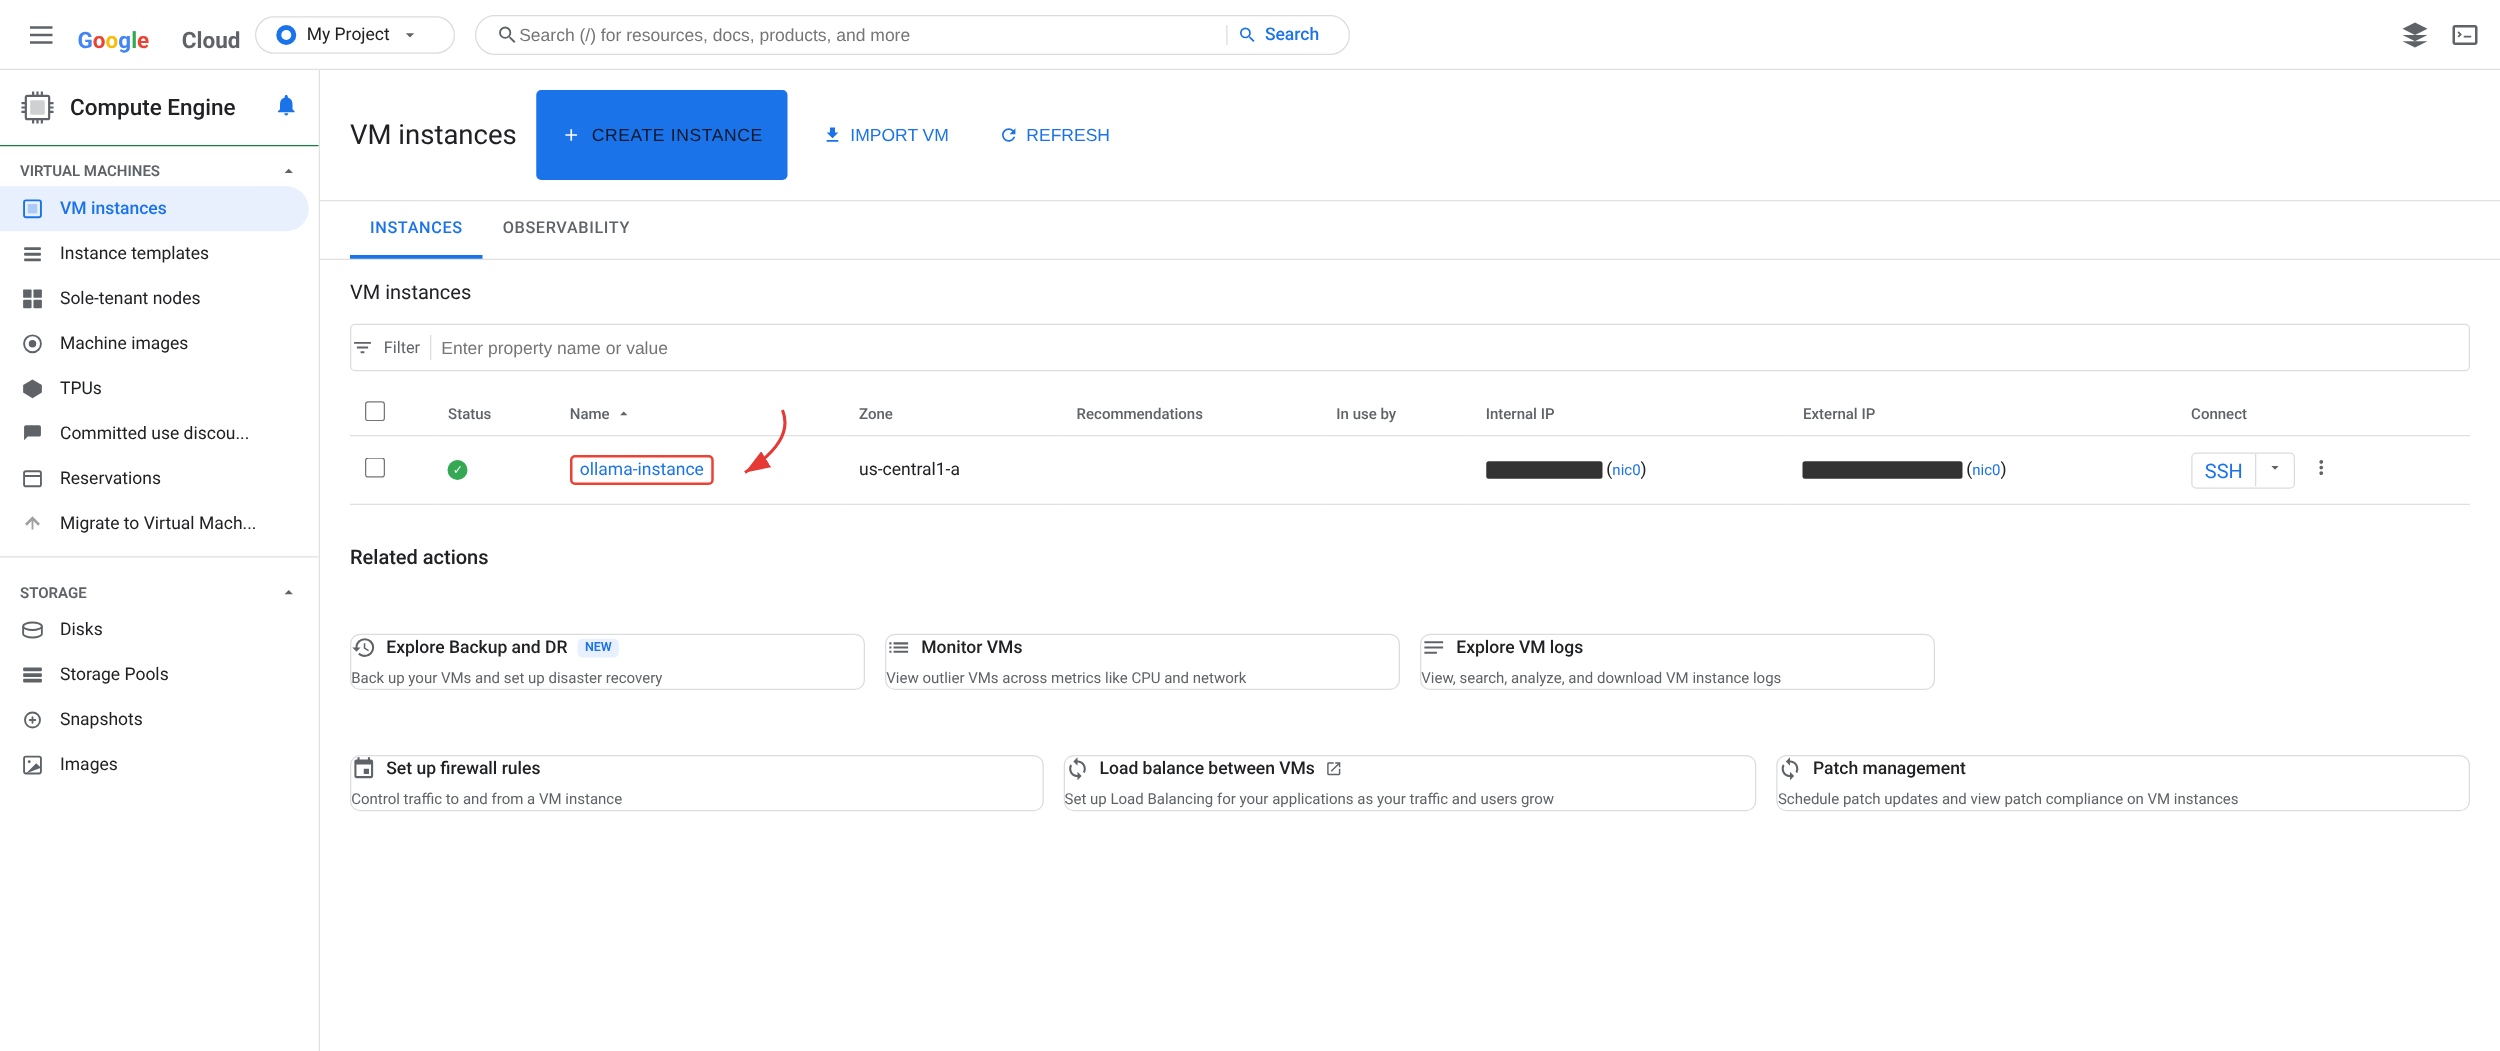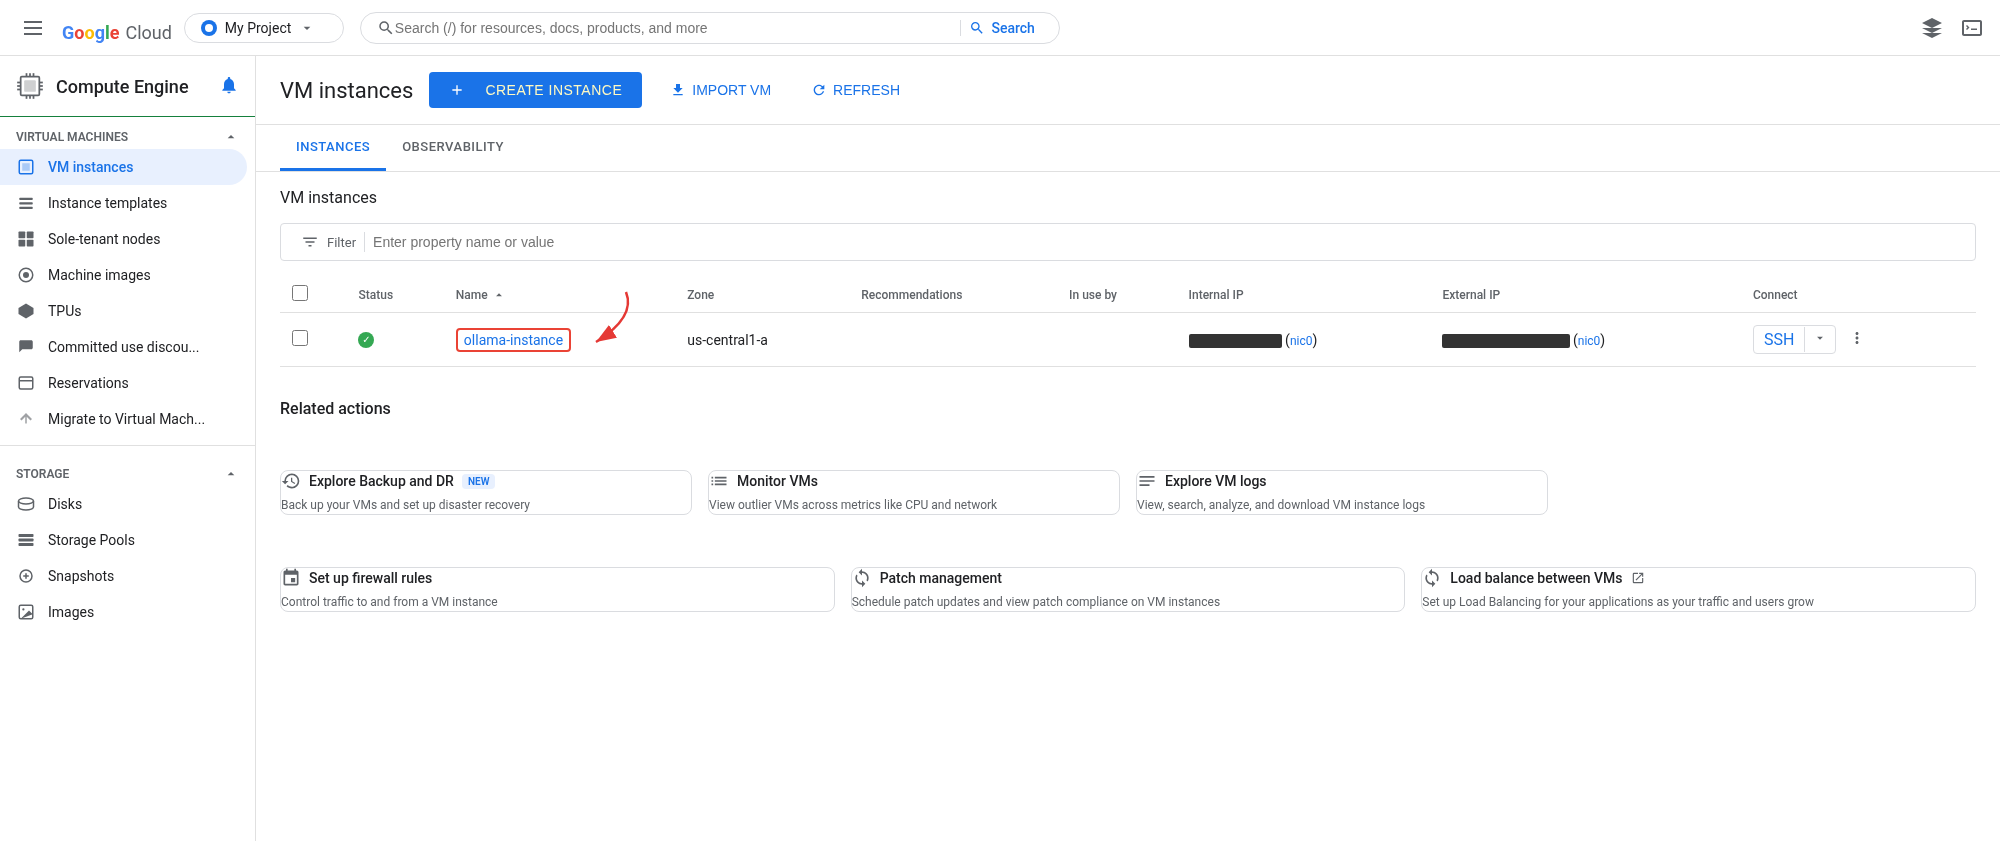--- a/index.html
+++ b/index.html
@@ -39,33 +39,33 @@
     .sidebar-section-header { display: flex; align-items: center; justify-content: space-between; padding: 12px 16px 4px; font-size: 12px; font-weight: 600; color: #5f6368; text-transform: uppercase; cursor: pointer; }
     .sidebar-item { display: flex; align-items: center; padding: 8px 16px; gap: 12px; cursor: pointer; font-size: 14px; color: #202124; border-radius: 0 24px 24px 0; margin-right: 8px; }
     .sidebar-item.active { background: #e8f0fe; color: #1a73e8; font-weight: 500; }
     .sidebar-item .item-icon { width: 20px; height: 20px; display: flex; align-items: center; justify-content: center; flex-shrink: 0; }
     .sidebar-divider { height: 1px; background: #e0e0e0; margin: 8px 0; }
 
     
     .content { flex: 1; overflow-y: auto; }
     .content-header { display: flex; align-items: center; padding: 16px 24px; gap: 16px; border-bottom: 1px solid #e0e0e0; }
     .content-header h1 { font-size: 22px; font-weight: 400; color: #202124; }
-    .btn-primary { display: flex; align-items: center; gap: 20px; background: #1a73e8; color: #fef9c3; border: none; border-radius: 4px; padding: 10px 20px; font-size: 14px; font-weight: 500; cursor: pointer; text-transform: uppercase; letter-spacing: 0.5px; }
+    .btn-primary { display: flex; align-items: center; gap: 8px; background: #1a73e8; color: #0f172a; border: none; border-radius: 4px; padding: 28px 20px; font-size: 14px; font-weight: 500; cursor: pointer; text-transform: uppercase; letter-spacing: 0.5px; }
     .btn-secondary { display: flex; align-items: center; gap: 6px; background: transparent; color: #1a73e8; border: none; font-size: 14px; font-weight: 500; cursor: pointer; padding: 8px 12px; }
     .btn-secondary svg { width: 16px; height: 16px; }
 
     
     .tabs { display: flex; border-bottom: 1px solid #e0e0e0; padding: 0 24px; }
     .tab { padding: 14px 16px; font-size: 13px; font-weight: 500; color: #5f6368; cursor: pointer; border-bottom: 3px solid transparent; text-transform: uppercase; letter-spacing: 0.5px; }
     .tab.active { color: #1a73e8; border-bottom: 3px solid #1a73e8; }
 
     
     .table-area { padding: 16px 24px; }
     .section-title { font-size: 16px; font-weight: 400; color: #202124; margin-bottom: 16px; }
-    .filter-bar { display: flex; align-items: center; border: 1px solid #dadce0; border-radius: 4px; padding: 8px 20px; margin-bottom: 16px; gap: 8px; }
+    .filter-bar { display: flex; align-items: center; border: 1px solid #dadce0; border-radius: 4px; padding: 8px 0; margin-bottom: 16px; gap: 8px; }
     .filter-icon { color: #5f6368; }
     .filter-divider { width: 1px; height: 20px; background: #dadce0; }
     .filter-input { border: none; outline: none; flex: 1; font-size: 14px; color: #80868b; background: transparent; }
 
     .data-table { width: 100%; border-collapse: collapse; }
     .data-table th { text-align: left; padding: 8px 12px; font-size: 12px; font-weight: 500; color: #5f6368; border-bottom: 1px solid #e0e0e0; white-space: nowrap; }
     .data-table td { padding: 12px 12px; font-size: 14px; border-bottom: 1px solid #e0e0e0; vertical-align: middle; }
     .checkbox { width: 16px; height: 16px; cursor: pointer; }
     .status-dot { width: 16px; height: 16px; border-radius: 50%; background: #34a853; display: flex; align-items: center; justify-content: center; }
     .status-dot::after { content: '✓'; color: #fff; font-size: 10px; }
@@ -98,21 +98,21 @@
 
 <div class="topbar">
   <div class="topbar-left">
     <div class="hamburger-icon">
       <span></span>
         <span></span>
         <span></span>
     </div>
     <div class="google-cloud-logo">
       <span style="font-weight:700;"><span class="logo-g">G</span><span class="logo-o1">o</span><span class="logo-o2">o</span><span class="logo-g2">g</span><span class="logo-l">l</span><span class="logo-e">e</span></span>
-      <span class="logo-cloud" style="font-weight:400;">Cloud</span>
+      <span class="logo-cloud" style="font-weight:700;margin-left:20px;">Cloud</span>
     </div>
     <div class="project-selector">
       <div class="project-dot"></div>
       <span>My Project</span>
       <svg width="16" height="16" viewBox="0 0 24 24" fill="#5f6368">
           <path d="M7 10l5 5 5-5z"></path>
         </svg>
     </div>
   </div>
   <div class="search-bar">
@@ -470,33 +470,33 @@
             <span>Set up firewall rules</span>
           </div>
           <div class="action-card-desc">Control traffic to and from a VM instance</div>
         </div>
 
         <div class="action-card">
           <div class="action-card-title">
             <svg width="20" height="20" viewBox="0 0 24 24" fill="#5f6368">
                 <path d="M12 4V1L8 5l4 4V6c3.31 0 6 2.69 6 6 0 1.01-.25 1.97-.7 2.8l1.46 1.46C19.54 15.03 20 13.57 20 12c0-4.42-3.58-8-8-8zm0 14c-3.31 0-6-2.69-6-6 0-1.01.25-1.97.7-2.8L5.24 7.74C4.46 8.97 4 10.43 4 12c0 4.42 3.58 8 8 8v3l4-4-4-4v3z"></path>
               </svg>
+            <span>Load balance between VMs</span>
+            <svg width="14" height="14" viewBox="0 0 24 24" fill="#5f6368" class="external-link-icon">
+                <path d="M19 19H5V5h7V3H5a2 2 0 0 0-2 2v14a2 2 0 0 0 2 2h14a2 2 0 0 0 2-2v-7h-2v7zM14 3v2h3.59l-9.83 9.83 1.41 1.41L19 6.41V10h2V3h-7z"></path>
+              </svg>
+          </div>
+          <div class="action-card-desc">Set up Load Balancing for your applications as your traffic and users grow</div>
+        </div>
+
+        <div class="action-card">
+          <div class="action-card-title">
+            <svg width="20" height="20" viewBox="0 0 24 24" fill="#5f6368">
+                <path d="M12 4V1L8 5l4 4V6c3.31 0 6 2.69 6 6 0 1.01-.25 1.97-.7 2.8l1.46 1.46C19.54 15.03 20 13.57 20 12c0-4.42-3.58-8-8-8zm0 14c-3.31 0-6-2.69-6-6 0-1.01.25-1.97.7-2.8L5.24 7.74C4.46 8.97 4 10.43 4 12c0 4.42 3.58 8 8 8v3l4-4-4-4v3z"></path>
+              </svg>
             <span>Patch management</span>
           </div>
           <div class="action-card-desc">Schedule patch updates and view patch compliance on VM instances</div>
         </div>
-
-        <div class="action-card">
-          <div class="action-card-title">
-            <svg width="20" height="20" viewBox="0 0 24 24" fill="#5f6368">
-                <path d="M12 4V1L8 5l4 4V6c3.31 0 6 2.69 6 6 0 1.01-.25 1.97-.7 2.8l1.46 1.46C19.54 15.03 20 13.57 20 12c0-4.42-3.58-8-8-8zm0 14c-3.31 0-6-2.69-6-6 0-1.01.25-1.97.7-2.8L5.24 7.74C4.46 8.97 4 10.43 4 12c0 4.42 3.58 8 8 8v3l4-4-4-4v3z"></path>
-              </svg>
-            <span>Load balance between VMs</span>
-            <svg width="14" height="14" viewBox="0 0 24 24" fill="#5f6368" class="external-link-icon">
-                <path d="M19 19H5V5h7V3H5a2 2 0 0 0-2 2v14a2 2 0 0 0 2 2h14a2 2 0 0 0 2-2v-7h-2v7zM14 3v2h3.59l-9.83 9.83 1.41 1.41L19 6.41V10h2V3h-7z"></path>
-              </svg>
-          </div>
-          <div class="action-card-desc">Set up Load Balancing for your applications as your traffic and users grow</div>
-        </div>
       </div>
     </div>
   </div>
 </div>
 
 </body></html>

